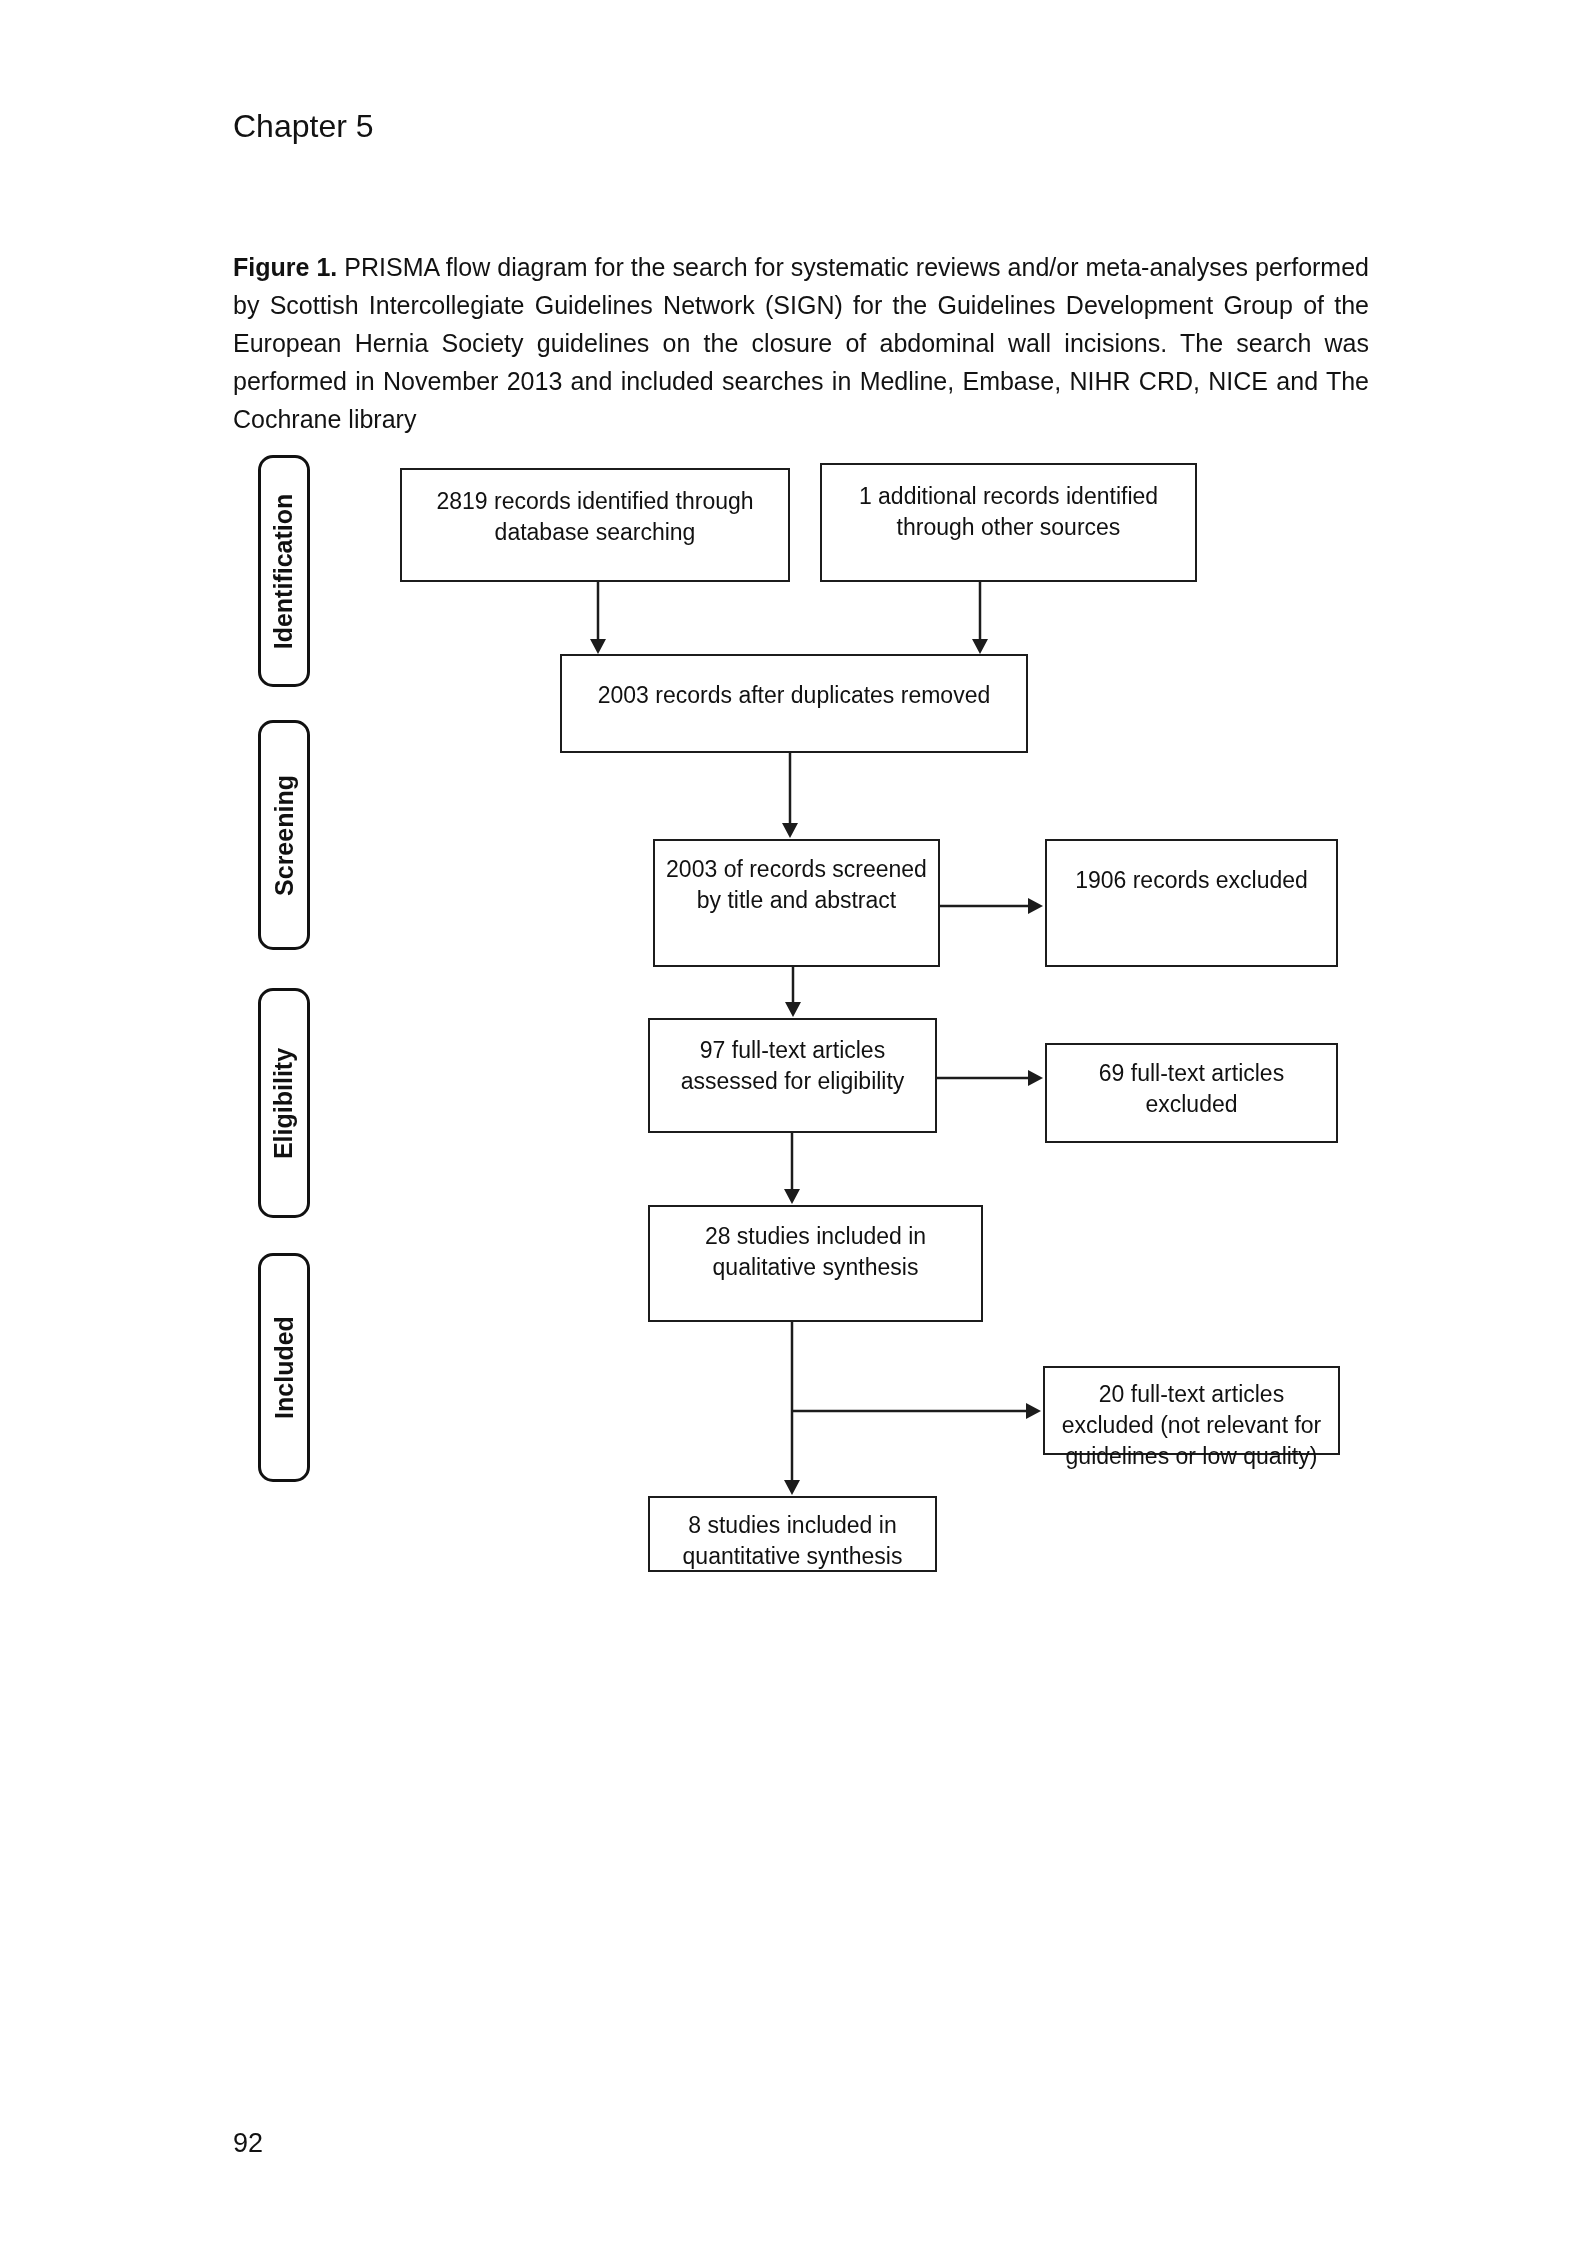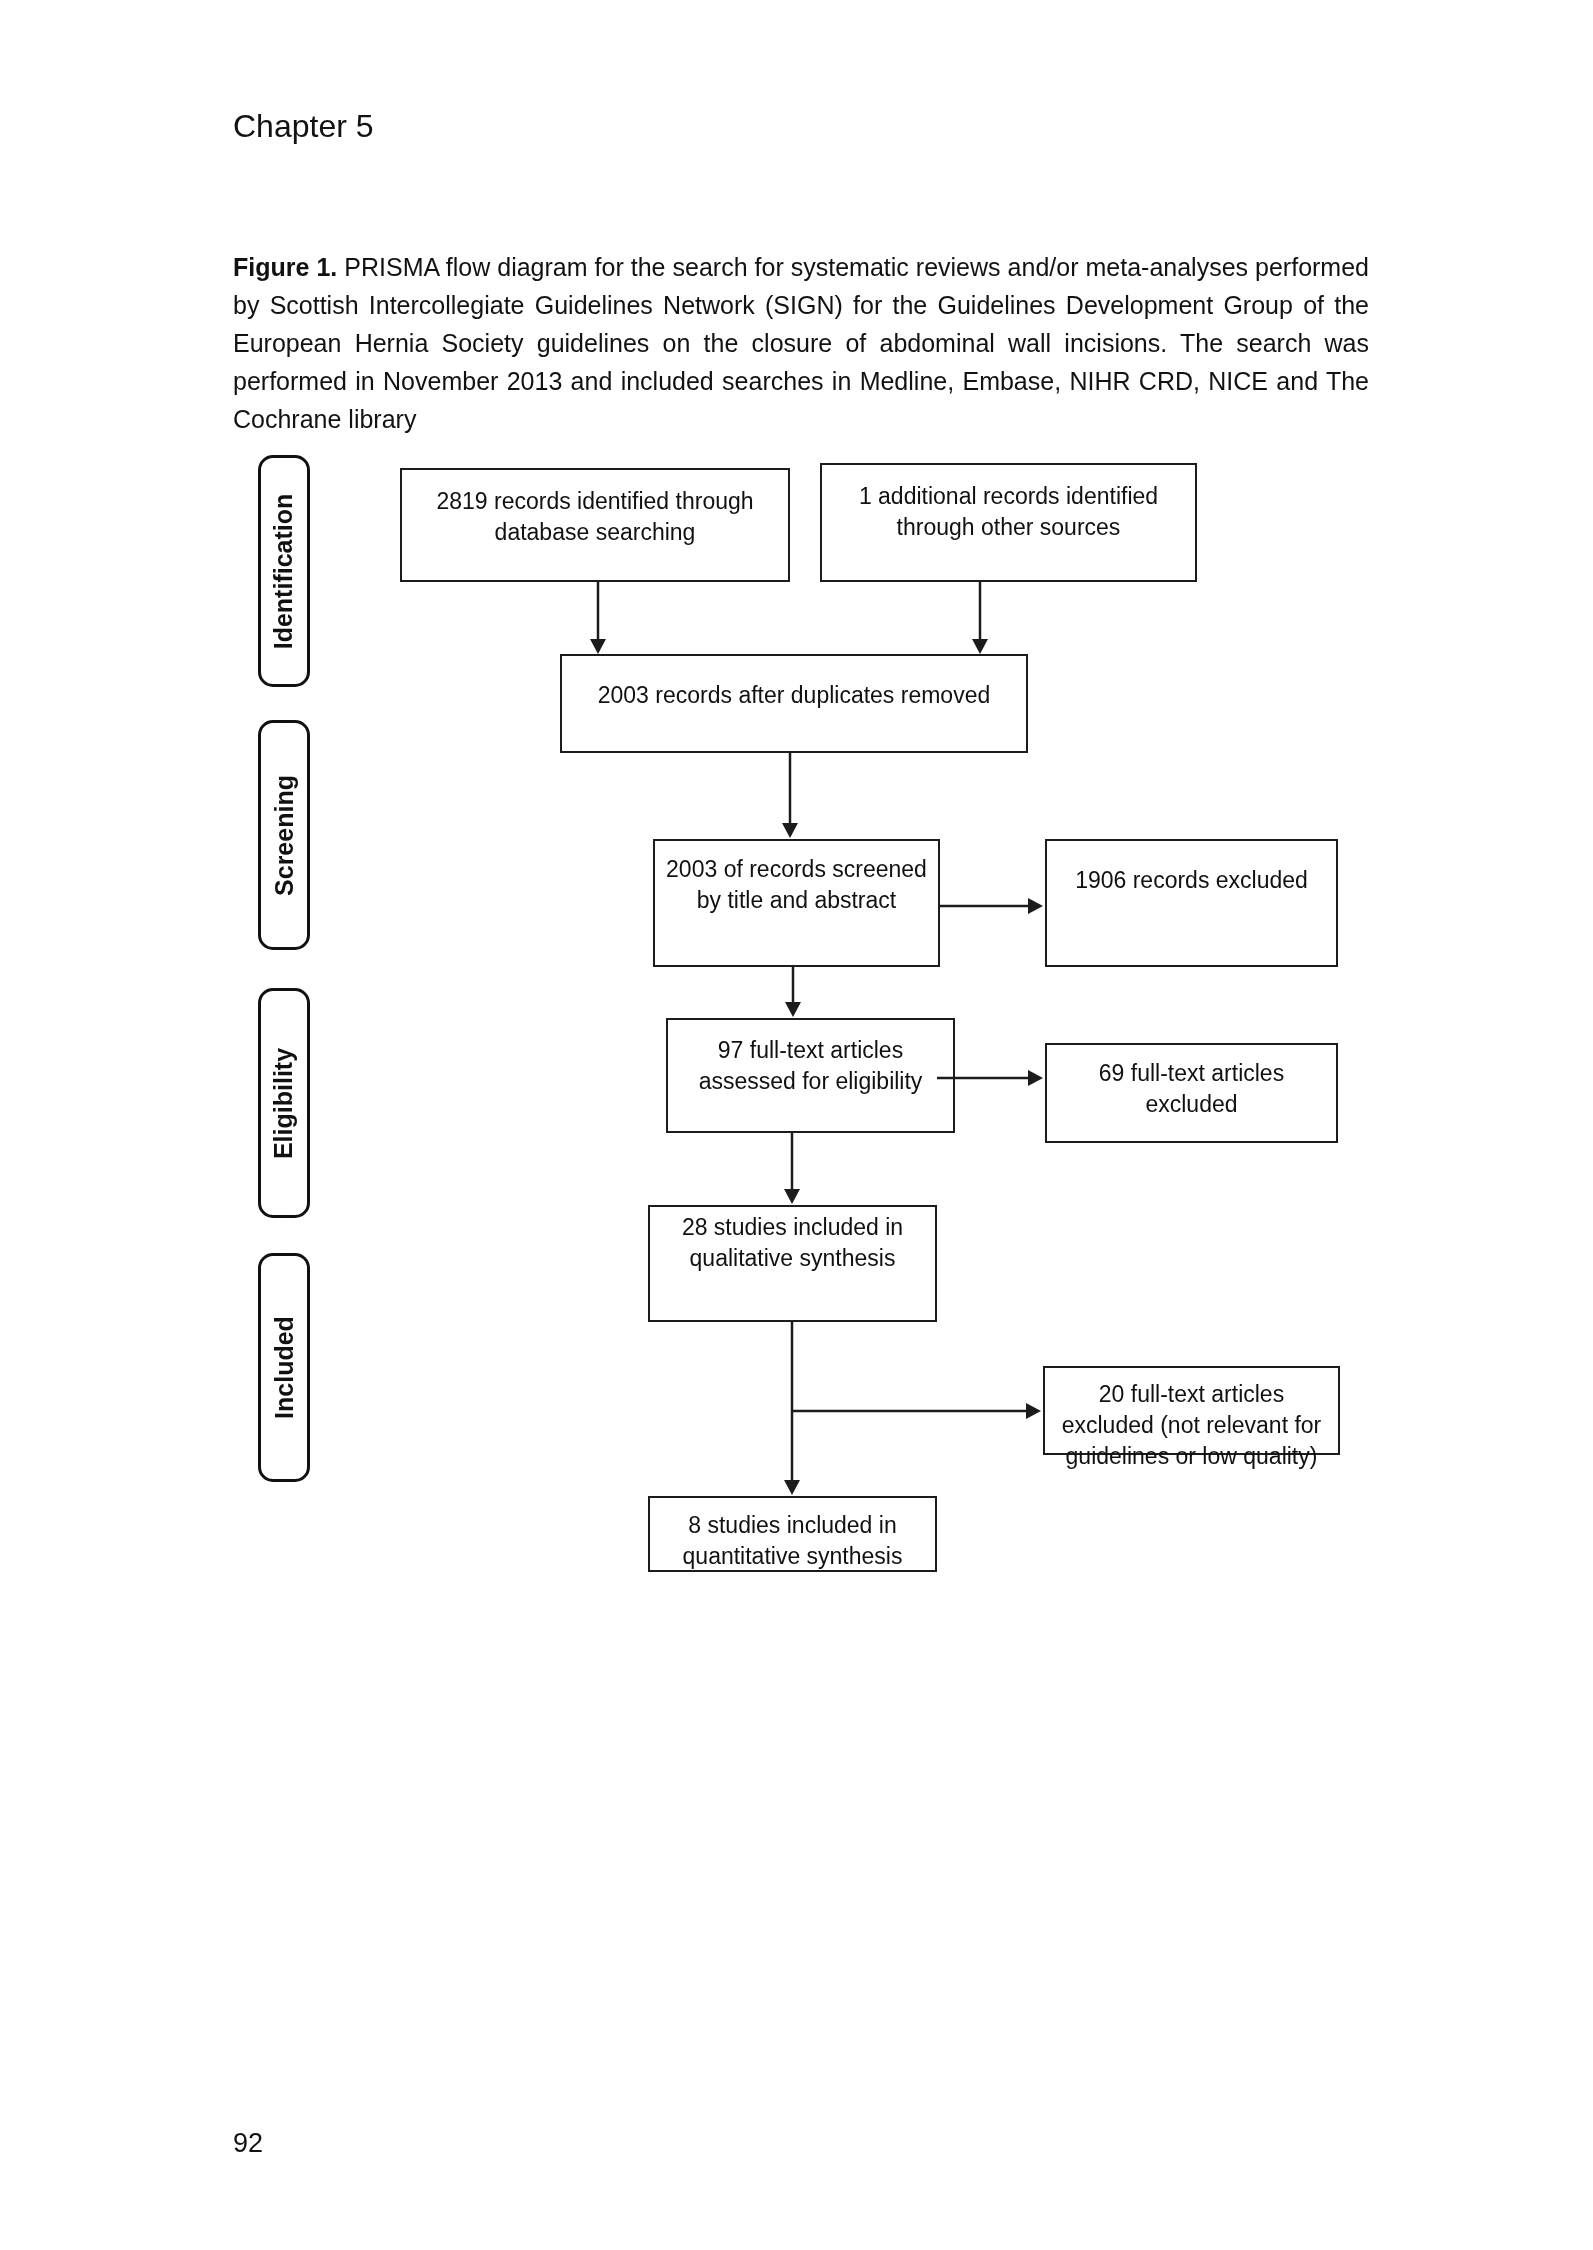--- a/index.html
+++ b/index.html
@@ -82,23 +82,23 @@
     color: #111111;
     white-space: pre-line;
   }
   .fbox span { display: block; }
 
   .b-identified   { left: 400px;  top: 468px;  width: 390px; height: 114px; padding-top: 16px; justify-content: center; }
   .b-additional   { left: 820px;  top: 463px;  width: 377px; height: 119px; padding-top: 16px; }
   .b-dedup        { left: 560px;  top: 654px;  width: 468px; height: 99px;  padding-top: 24px; }
   .b-screened     { left: 653px;  top: 839px;  width: 287px; height: 128px; padding-top: 13px; }
   .b-excl-screen  { left: 1045px; top: 839px;  width: 293px; height: 128px; padding-top: 24px; }
-  .b-fulltext     { left: 648px;  top: 1018px; width: 289px; height: 115px; padding-top: 15px; margin-left: 18px; }
+  .b-fulltext     { left: 648px;  top: 1018px; width: 289px; height: 115px; padding-top: 15px; }
   .b-excl-full    { left: 1045px; top: 1043px; width: 293px; height: 100px; padding-top: 13px; }
-  .b-qualitative  { left: 648px;  top: 1205px; width: 289px; height: 117px; padding-top: 5px; }
+  .b-qualitative  { left: 648px;  top: 1205px; width: 335px; height: 117px; padding-top: 14px; }
   .b-excl-quality { left: 1043px; top: 1366px; width: 297px; height: 89px; padding-top: 11px; }
   .b-quantitative { left: 648px;  top: 1496px; width: 289px; height: 76px;  padding-top: 12px; }
 
   .arrows {
     position: absolute;
     left: 0; top: 0;
     width: 1593px;
     height: 2250px;
     pointer-events: none;
   }

